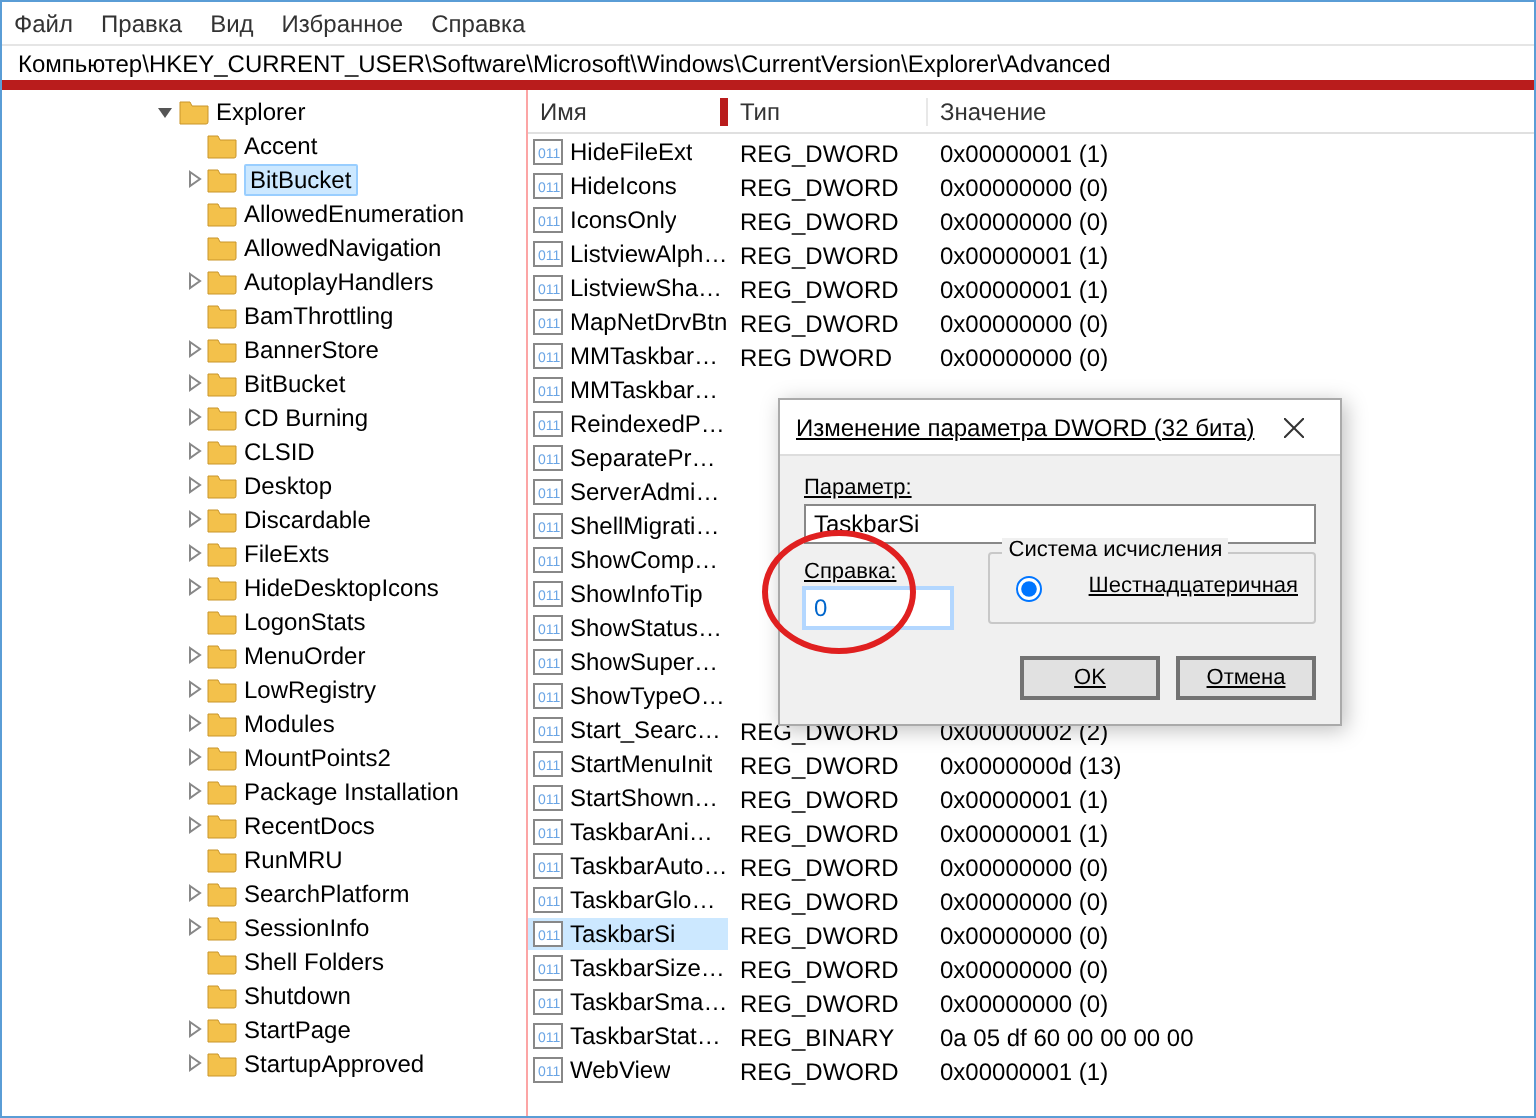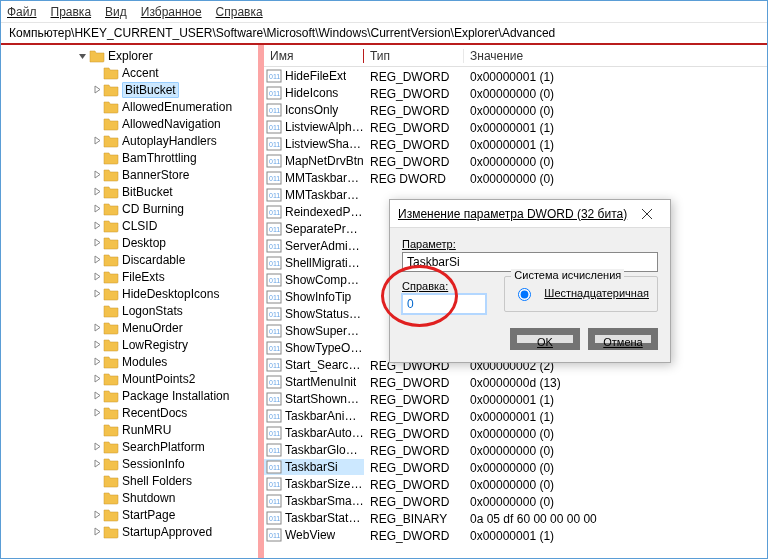--- a/index.html
+++ b/index.html
@@ -4,36 +4,36 @@
 <style>
   * { box-sizing: border-box; }
   html, body { margin: 0; padding: 0; font-family: "Segoe UI", Tahoma, sans-serif; font-size: 12px; color: #000; background: #fff; }
   .window { width: 768px; height: 559px; border: 1px solid #5a9dd6; display: flex; flex-direction: column; overflow: hidden; position: relative; }
   .titlebar { height: 28px; display: flex; align-items: center; border-bottom: 1px solid #e5e5e5; }
   .title-icon { width: 16px; height: 16px; margin: 0 6px 0 8px; }
   .title-text { flex: 1; font-size: 12px; color: #000; }
   .win-buttons { display: flex; height: 100%; }
   .win-btn { width: 45px; display: flex; align-items: center; justify-content: center; }
   .win-btn svg { width: 10px; height: 10px; }
-  .menubar { height: 22px; display: flex; align-items: center; padding: 0 6px; border-bottom: 1px solid #e5e5e5; gap: 14px; text-decoration: underline; }
+  .menubar { height: 22px; display: flex; align-items: center; padding: 0 6px; border-bottom: 1px solid #e5e5e5; gap: 14px; }
   .menubar span { font-size: 12px; color: #333; }
-  .addressbar { height: 22px; display: flex; align-items: center; padding: 0 8px; border-bottom: 2px solid #b91c1c; background: #fff; font-size: 12px; }
+  .addressbar { height: 22px; display: flex; align-items: center; padding: 0 8px; border-bottom: 5px solid #b91c1c; background: #fff; font-size: 12px; }
   .content { flex: 1; display: flex; overflow: hidden; }
-  .tree { width: 263px; border-right: 6px solid #fca5a5; overflow-y: auto; padding: 2px 0; }
+  .tree { width: 263px; border-right: 1px solid #fca5a5; overflow-y: auto; padding: 2px 0; }
   .tree-row { display: flex; align-items: center; height: 17px; padding-left: 4px; white-space: nowrap; }
   .toggles { display: flex; }
   .tw { width: 14px; height: 17px; display: flex; align-items: center; justify-content: center; }
   .tw svg { width: 9px; height: 9px; }
   .foldico { width: 16px; height: 16px; margin-right: 3px; }
   .foldico svg { width: 16px; height: 16px; }
   .tree-label { font-size: 12px; }
   .tree-sel .tree-label { background: #cce8ff; border: 1px solid #99ceff; padding: 0 2px; border-radius: 1px; }
   .list { flex: 1; display: flex; flex-direction: column; overflow: hidden; }
   .list-header { height: 22px; display: flex; align-items: center; border-bottom: 1px solid #e0e0e0; font-size: 12px; color: #333; }
-  .col-name { width: 100px; padding-left: 6px; border-right: 1px solid #b91c1c; }
+  .col-name { width: 100px; padding-left: 6px; border-right: 4px solid #b91c1c; }
   .col-type { width: 100px; padding-left: 6px; border-right: 1px solid #e8e8e8; }
   .col-data { flex: 1; padding-left: 6px; }
   .list-body { flex: 1; overflow-y: auto; }
   .list-row { height: 17px; display: flex; align-items: flex-end; font-size: 12px; }
   .cell-name { width: 100px; padding-left: 2px; display: flex; align-items: center; overflow: hidden; }
   .cell-type { width: 100px; padding-left: 6px; }
   .cell-data { flex: 1; padding-left: 6px; }
   .valico { width: 16px; height: 16px; margin-right: 3px; flex-shrink: 0; }
   .vn { white-space: nowrap; overflow: hidden; text-overflow: ellipsis; }
   .row-sel .cell-name { background: #cce8ff; }
@@ -43,23 +43,23 @@
   .dlg-title span:first-child { flex: 1; }
   .dlg-close { width: 30px; height: 100%; display: flex; align-items: center; justify-content: center; }
   .dlg-body { padding: 10px 12px 12px; }
   .dlg-label { font-size: 11px; margin-bottom: 2px; display: block; }
   .dlg-input { width: 100%; height: 20px; border: 1px solid #888; background: #fff; padding: 0 4px; font-size: 12px; margin-bottom: 8px; }
   .dlg-row { display: flex; gap: 18px; }
   .dlg-left { flex: 1; }
   .dlg-value-input { width: 100%; height: 20px; border: 1px solid #888; background: #fff; color: #0066cc; padding: 0 4px; font-size: 12px; outline: 2px solid #b3d7ff; outline-offset: -1px; }
   .dlg-group { border: 1px solid #c8c8c8; border-radius: 2px; padding: 6px 8px 8px; margin-top: -4px; position: relative; }
   .dlg-group-title { position: absolute; top: -8px; left: 6px; background: #f0f0f0; padding: 0 3px; font-size: 11px; }
-  .dlg-radio { display: flex; align-items: center; gap: 10px; font-size: 11px; margin: 2px 0; }
+  .dlg-radio { display: flex; align-items: center; gap: 20px; font-size: 11px; margin: 2px 0; }
   .dlg-buttons { display: flex; justify-content: flex-end; gap: 8px; margin-top: 14px; }
-  .dlg-btn { width: 70px; height: 22px; border: 7px solid #737373; background: #e1e1e1; font-size: 11px; }
+  .dlg-btn { width: 70px; height: 22px; border: 2px solid #737373; background: #e1e1e1; font-size: 11px; }
   
   .annot { position: absolute; left: 380px; top: 264px; width: 77px; height: 62px; border: 3px solid #e02020; border-radius: 50%; pointer-events: none; }
 
   
   .tree::-webkit-scrollbar, .list-body::-webkit-scrollbar { width: 12px; }
   .tree::-webkit-scrollbar-thumb, .list-body::-webkit-scrollbar-thumb { background: #c0c0c0; }
 </style>
 </head>
 <body>
 

